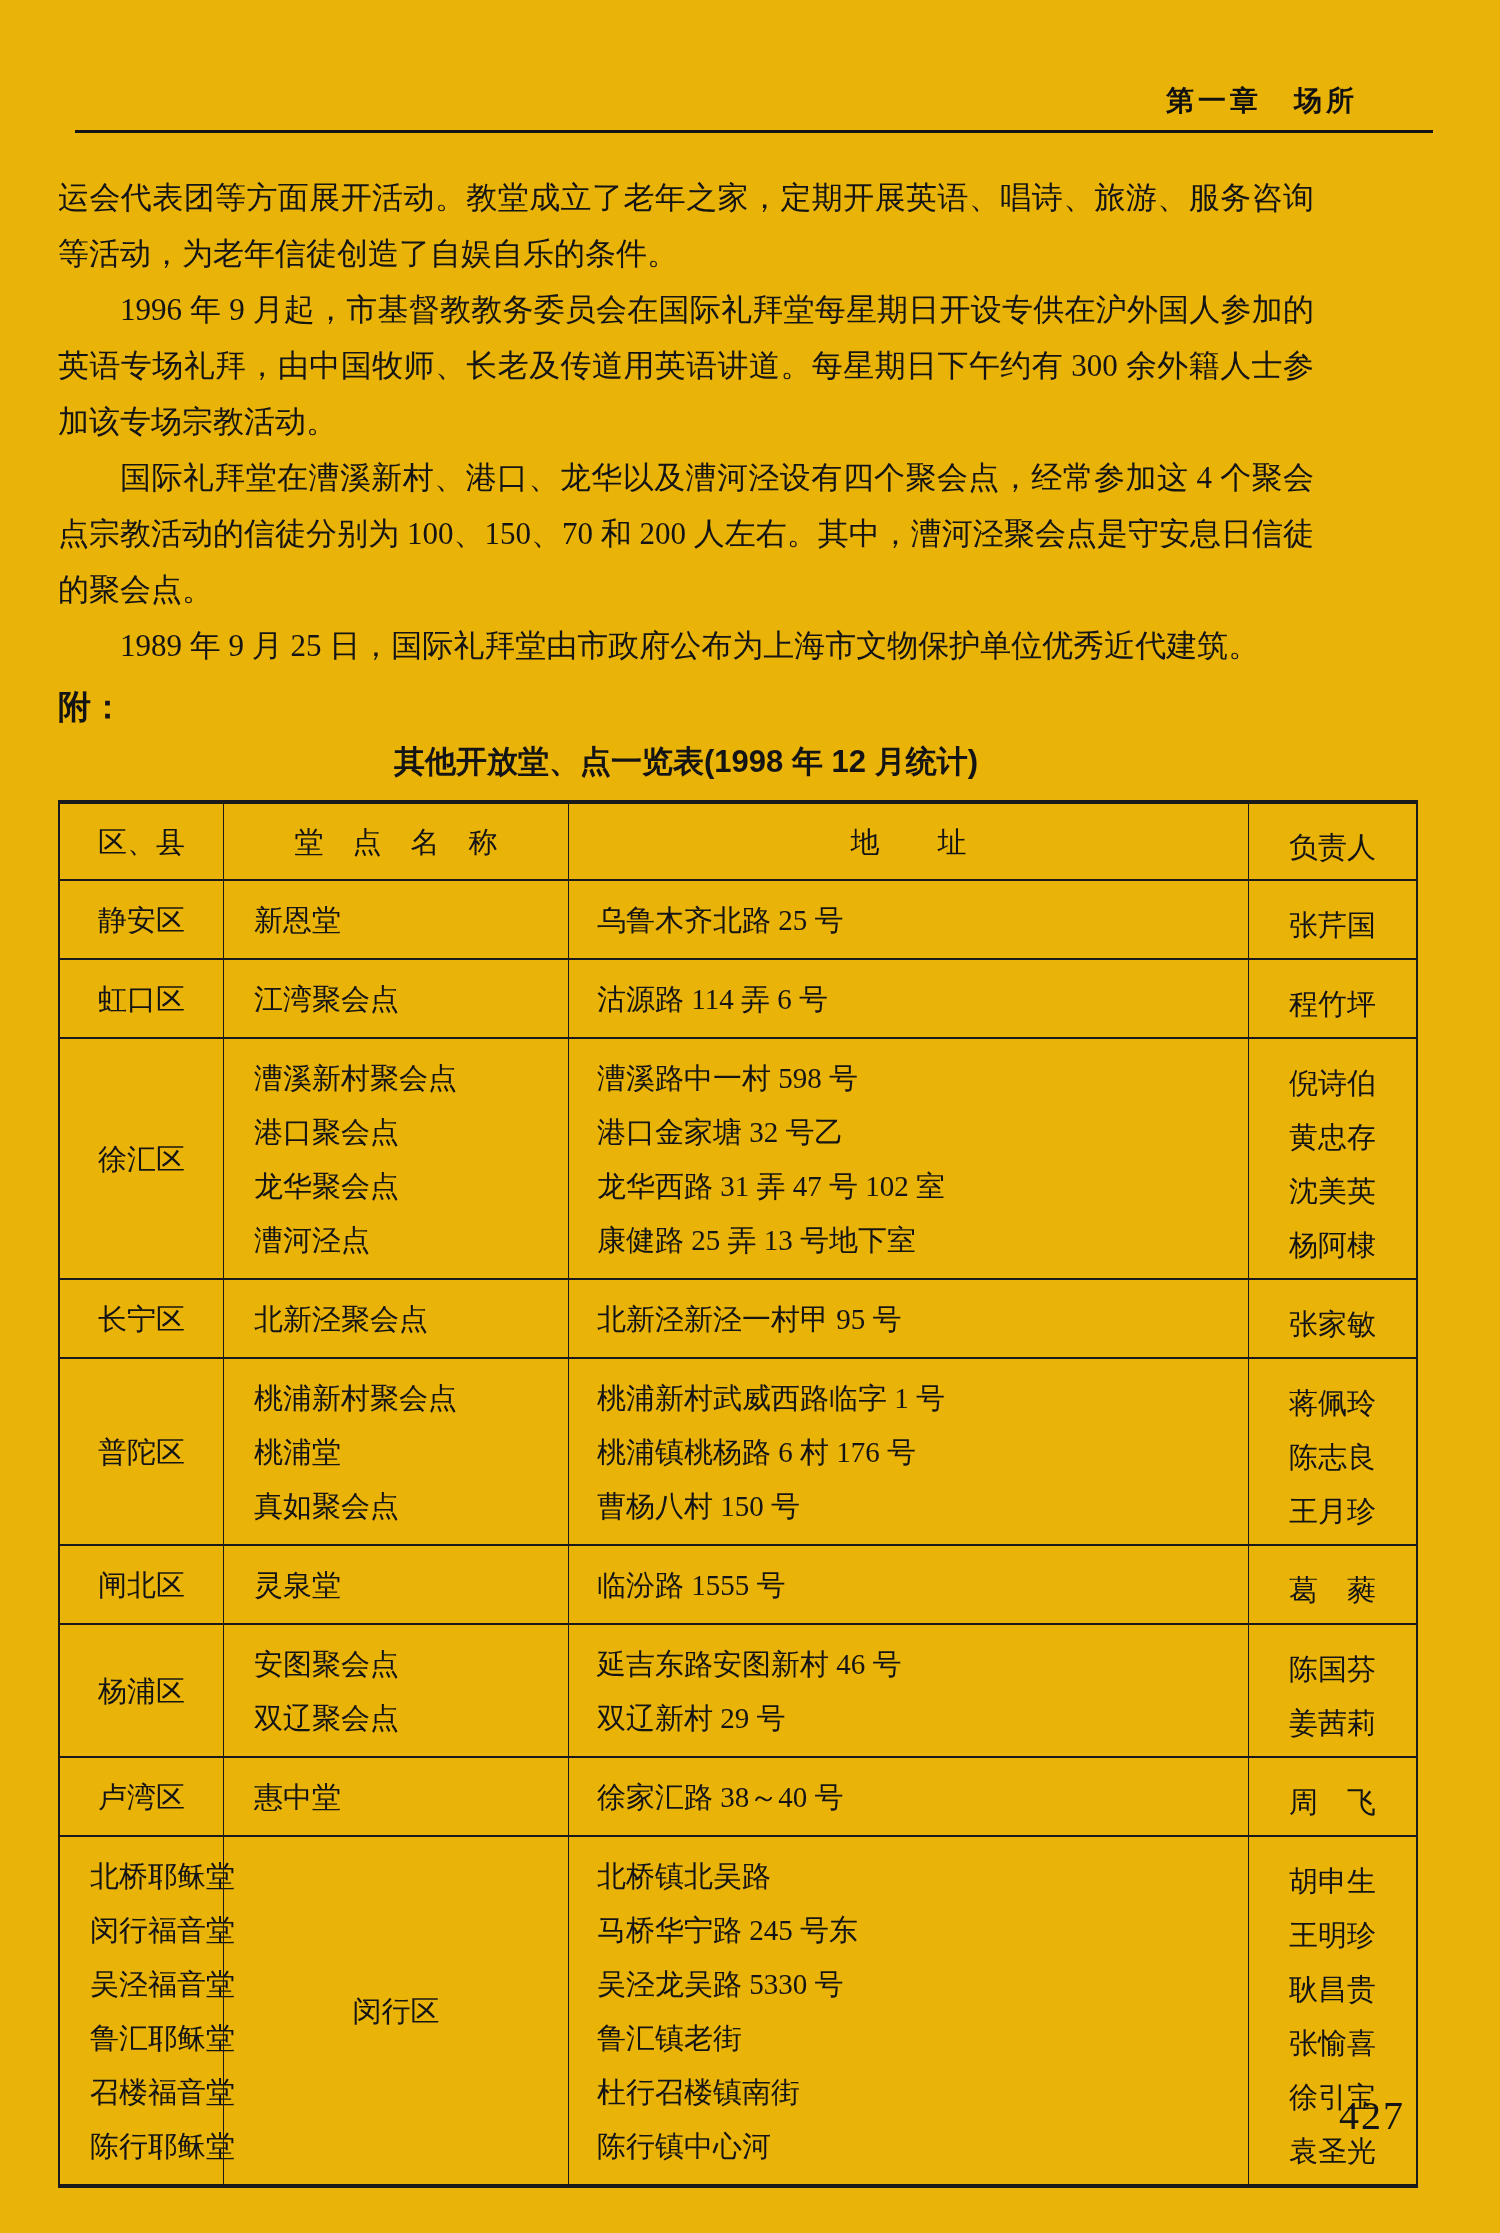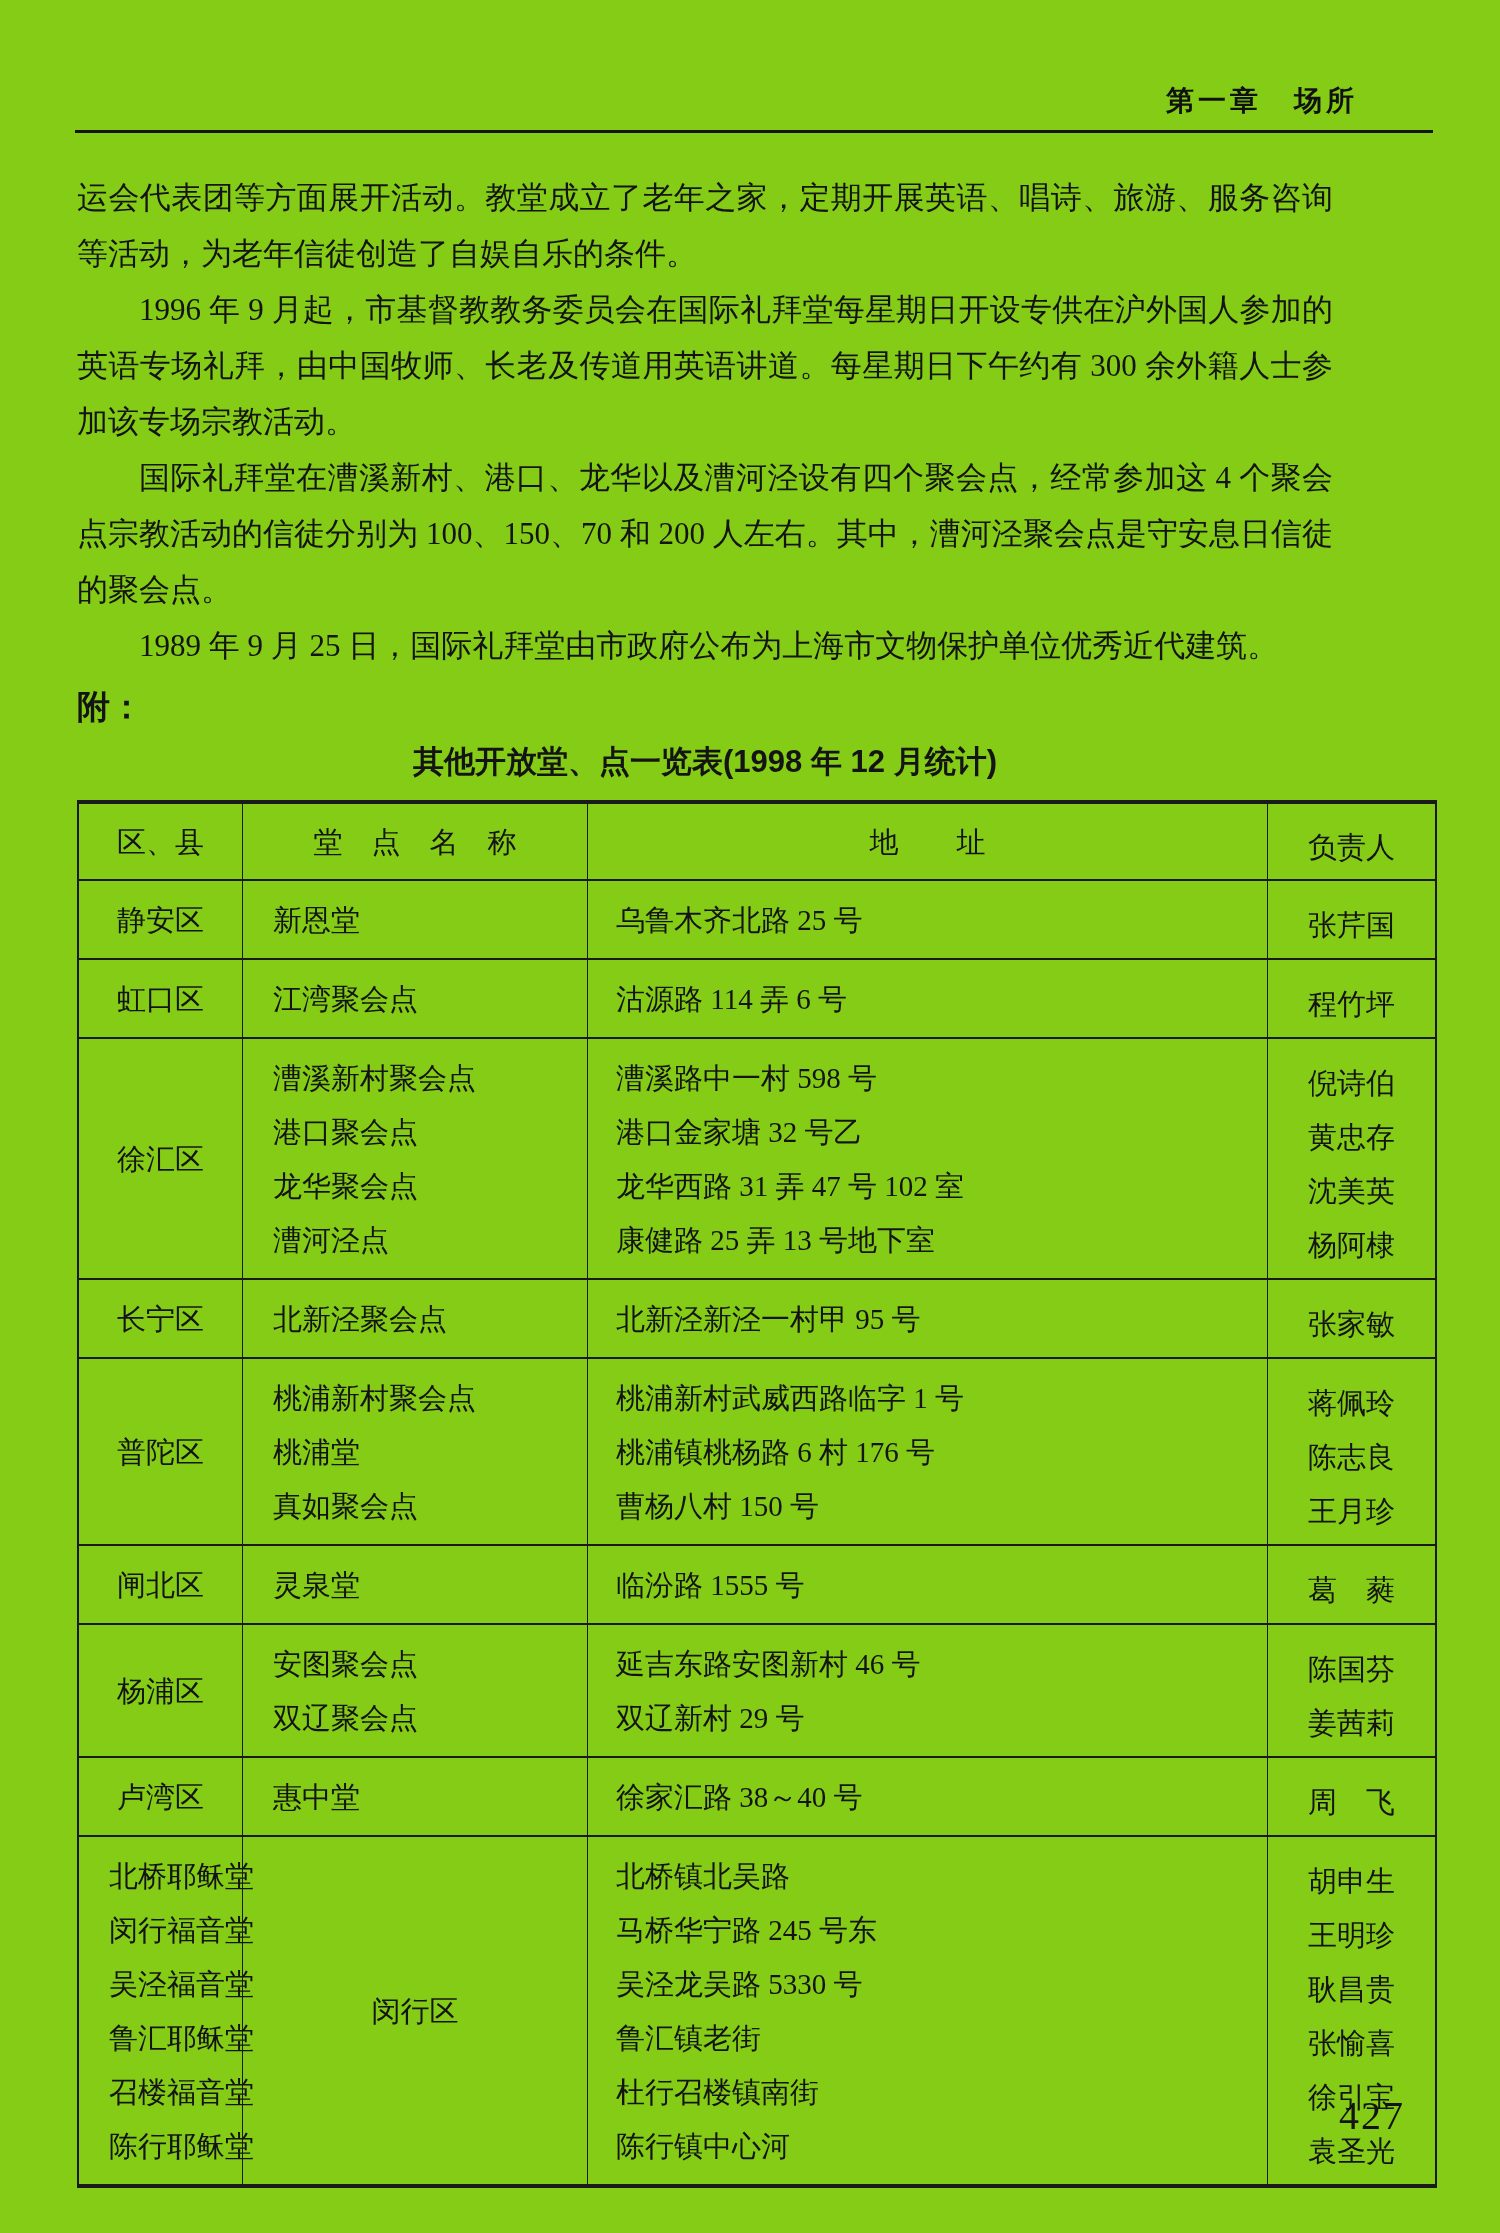--- a/index.html
+++ b/index.html
@@ -1,35 +1,35 @@
 <!DOCTYPE html>
 <html><head>
 <meta charset="utf-8">
 <style>
   html,body { margin:0; padding:0; background:#ffffff; }
   .page {
     position:relative;
     width:1500px; height:2233px;
-    background:#84cc16;
+    background:#eab308;
     color:#141414;
     font-family:"Liberation Serif", serif;
     overflow:hidden;
   }
   .running-head {
     position:absolute; top:82px; right:142px;
     font-family:"Liberation Sans", sans-serif;
     font-weight:bold; font-size:28px; letter-spacing:4px;
     color:#111;
   }
   .head-rule {
     position:absolute; top:130px; left:75px; width:1358px; height:3px;
     background:#151515;
   }
   .flow {
-    position:absolute; top:170px; left:77px; width:1256px;
+    position:absolute; top:170px; left:58px; width:1256px;
   }
   .para {
     margin:0; font-size:31px; line-height:56px;
     text-align:justify; text-justify:inter-ideograph;
     color:#141414;
   }
   .para.indent { text-indent:2em; }
   .attachment {
     margin-top:10px;
     font-family:"Liberation Sans", sans-serif;

